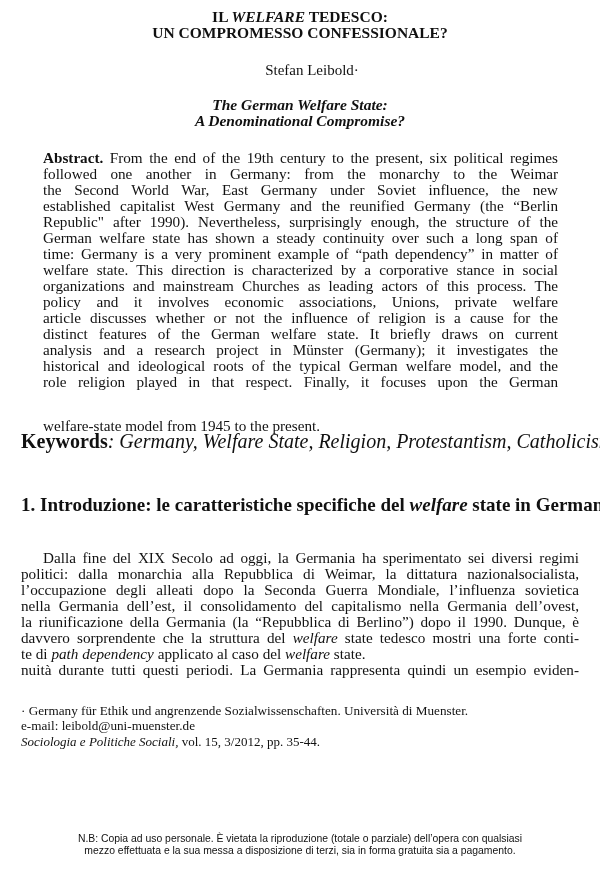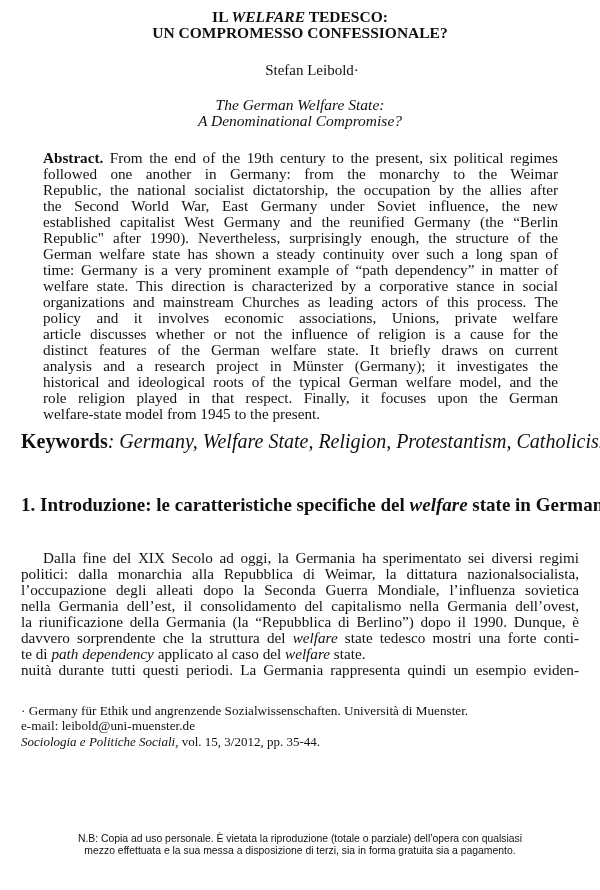--- a/index.html
+++ b/index.html
@@ -6,27 +6,27 @@
     body {
       width: 600px; height: 890px; position: relative; overflow: hidden;
       font-family: "Liberation Serif", serif; color: #111111;
     }
     .abs { position: absolute; }
     .center { text-align: center; left: 0; width: 600px; }
     .title {
       font-weight: bold; font-size: 15.5px; line-height: 16px;
     }
     .author { font-size: 15px; line-height: 16px; }
-    .en-title { font-weight: normal; font-style: italic; font-size: 15.5px; line-height: 16px; }
+    .en-title { font-weight: bold; font-style: italic; font-size: 15.5px; line-height: 16px; }
     .abstract {
       left: 43px; width: 515px; top: 150px;
       font-size: 15.2px; line-height: 16px; text-align: justify;
     }
     .abstract .line { display: block; height: 16px; white-space: nowrap; text-align: justify; text-align-last: justify; }
-    .abstract .line.last { text-align-last: left; }
+    .abstract .line.last { text-align-last: left; margin-top: 28px; }
     .keywords { left: 21px; top: 433px; font-size: 20px; line-height: 16px; white-space: nowrap; }
     .section { left: 21px; top: 497px; font-size: 19px; line-height: 16px; font-weight: bold; white-space: nowrap; }
     .body { left: 21px; width: 558px; top: 550px; font-size: 15.2px; line-height: 16px; }
     .body .line { display: block; height: 16px; white-space: nowrap; text-align: justify; text-align-last: justify; }
     .body .line.first { padding-left: 22px; }
     .body .line.last { text-align-last: left; }
     .footnote { left: 21px; top: 703px; font-size: 13.2px; line-height: 15px; }
     .footnote .j { font-size: 13px; line-height: 17px; }
     .copyright {
       left: 0; width: 600px; top: 833px; text-align: center;
@@ -42,21 +42,20 @@
 <div class="abs center title" style="top:25px;">UN COMPROMESSO CONFESSIONALE?</div>
 
 <div class="abs center author" style="top:62px; left:12px;">Stefan Leibold·</div>
 
 <div class="abs center en-title" style="top:97px;">The German Welfare State:</div>
 <div class="abs center en-title" style="top:113px;">A Denominational Compromise?</div>
 
 <div class="abs abstract">
   <span class="line"><b>Abstract.</b><span> From the end of the 19th century to the present, six political regimes</span></span>
   <span class="line">followed one another in Germany: from the monarchy to the Weimar</span>
-  <span class="line">Republic, the national socialist dictatorship, the occupation by the allies after</span>
   <span class="line">the Second World War, East Germany under Soviet influence, the new</span>
   <span class="line">established capitalist West Germany and the reunified Germany (the “Berlin</span>
   <span class="line">Republic" after 1990). Nevertheless, surprisingly enough, the structure of the</span>
   <span class="line">German welfare state has shown a steady continuity over such a long span of</span>
   <span class="line">time: Germany is a very prominent example of “path dependency” in matter of</span>
   <span class="line">welfare state. This direction is characterized by a corporative stance in social</span>
   <span class="line">organizations and mainstream Churches as leading actors of this process. The</span>
   <span class="line">policy and it involves economic associations, Unions, private welfare</span>
   <span class="line">article discusses whether or not the influence of religion is a cause for the</span>
   <span class="line">distinct features of the German welfare state. It briefly draws on current</span>

